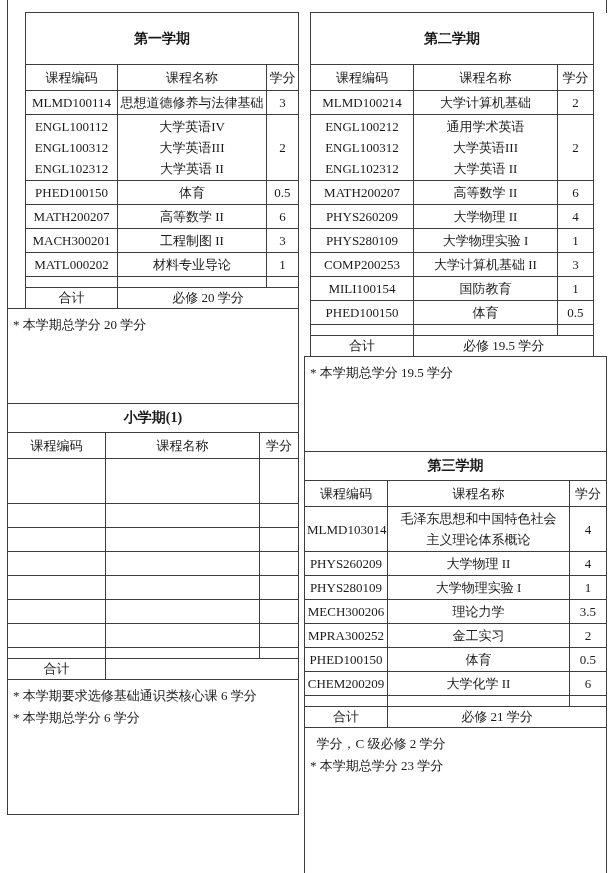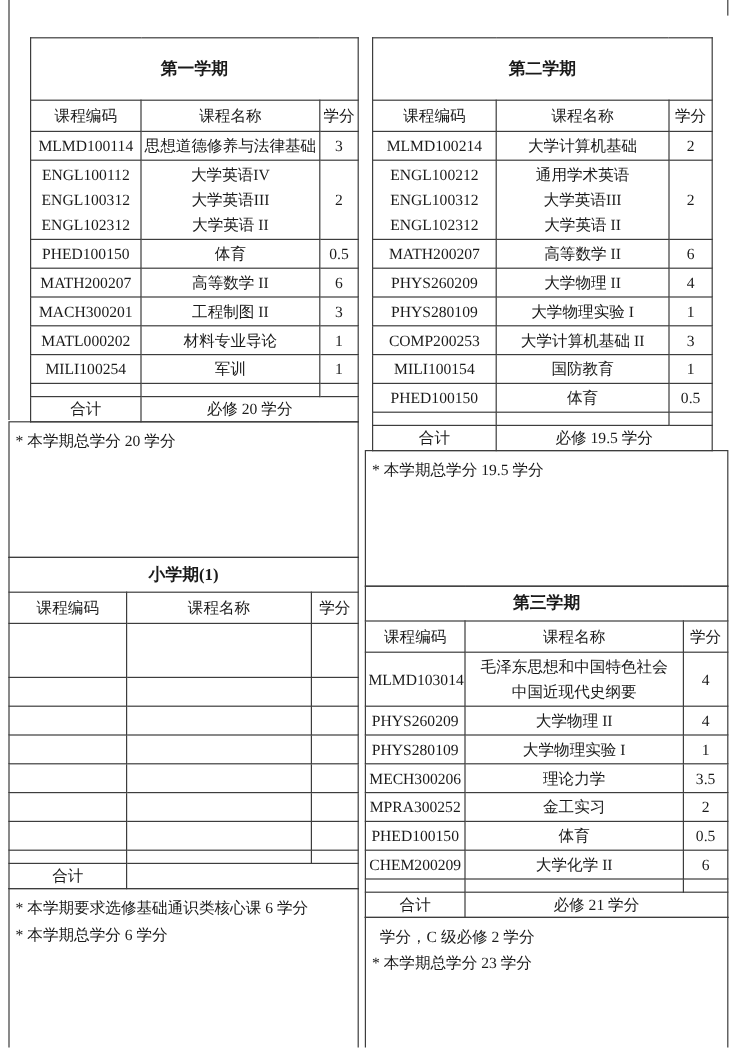--- a/index.html
+++ b/index.html
@@ -5,21 +5,21 @@
   html,body{margin:0;padding:0;}
   body{
     width:615px;height:873px;position:relative;background:#ffffff;
     font-family:"Liberation Serif","DejaVu Serif",serif;color:#1a1a1a;
     overflow:hidden;
   }
   .col{position:absolute;top:12px;}
   .col-left{left:7px;width:292px;}
   .col-right{left:304px;width:303px;}
 
-  table{border-collapse:collapse;table-layout:fixed;box-sizing:border-box;margin-top:19px;}
+  table{border-collapse:collapse;table-layout:fixed;box-sizing:border-box;}
   td,th{
     border:1px solid #3d3d3d;text-align:center;vertical-align:middle;
     padding:1px 2px;font-size:13px;overflow:hidden;box-sizing:border-box;
   }
   .ln{line-height:21px;min-height:21px;white-space:nowrap;}
   .title-cell{font-weight:bold;font-size:14px;}
   .tbl-top .title-cell{height:52px;}
   .tbl-bottom .title-cell{height:29px;}
   th{font-weight:normal;height:23px;line-height:23px;}
   tr.spacer-row td{height:11px;}
@@ -29,21 +29,21 @@
   .tbl-c{margin-left:6px;width:284px;}
   .tbl-b,.fnbox{width:100%;padding-left:40px;}
   .tbl-b,.tbl-d{margin-top:-1px;}
   .tbl-d{width:100%;}
 
   .fnbox{
     box-sizing:border-box;border:1px solid #3d3d3d;margin-top:-1px;
     padding:5px 4px 0 5px;text-align:left;
   }
   .fn-line{font-size:13px;line-height:22px;min-height:22px;white-space:pre-wrap;}
-  .fnbox-a,.fnbox-c{height:114px;}
+  .fnbox-a,.fnbox-c{height:96px;}
   .fnbox-b{height:136px;}
   .fnbox-d{height:146px;border-bottom:none;}
 
   .edge-line{position:absolute;background:#3d3d3d;}
   #left-outer-line{left:7px;top:0;width:1px;height:350px;}
   #right-outer-line{left:606px;top:0;width:1px;height:13px;}
 </style>
 </head>
 <body>
 
@@ -132,31 +132,20 @@
           <td>
             <div class="ln">MATL000202</div>
           </td>
           <td>
             <div class="ln">材料专业导论</div>
           </td>
           <td>
             <div class="ln">1</div>
           </td>
         </tr>
-        <tr>
-          <td>
-            <div class="ln">MILI100254</div>
-          </td>
-          <td>
-            <div class="ln">军训</div>
-          </td>
-          <td>
-            <div class="ln">1</div>
-          </td>
-        </tr>
         <tr class="spacer-row">
           <td></td>
           <td></td>
           <td></td>
         </tr>
       </tbody>
     <tbody>
       <tr class="total-row">
         <td>合计</td>
         <td colspan="2">必修 20 学分</td>
@@ -415,21 +404,21 @@
         <th>学分</th>
       </tr>
     </tbody>
     <tbody>
         <tr>
           <td>
             <div class="ln">MLMD103014</div>
           </td>
           <td>
             <div class="ln">毛泽东思想和中国特色社会</div>
-            <div class="ln">中国近现代史纲要</div>
+            <div class="ln">主义理论体系概论</div>
           </td>
           <td>
             <div class="ln">4</div>
           </td>
         </tr>
         <tr>
           <td>
             <div class="ln">PHYS260209</div>
           </td>
           <td>

